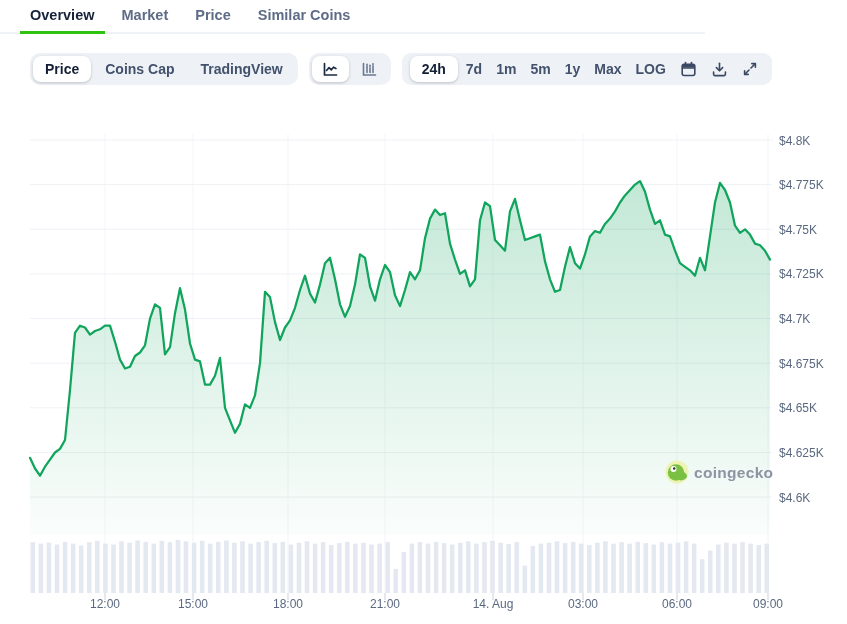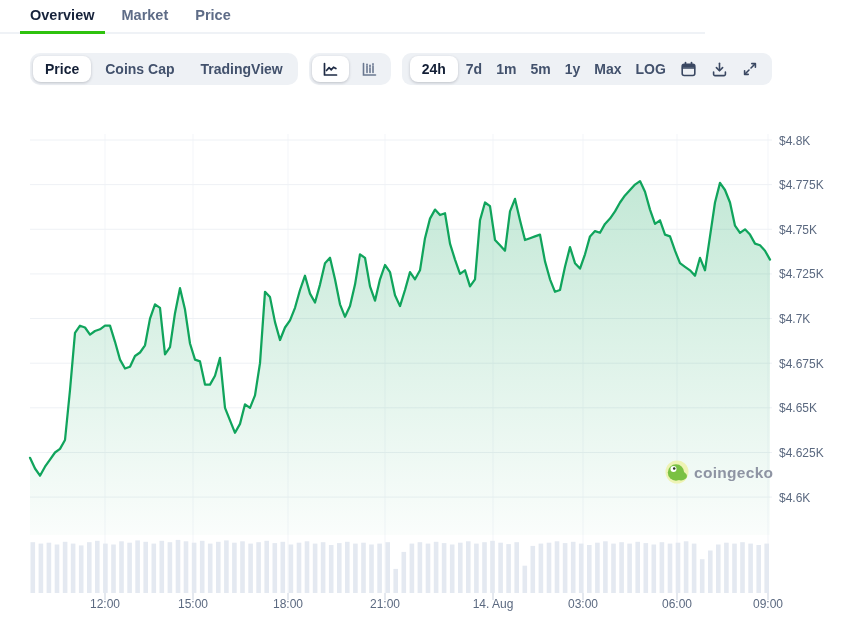--- a/index.html
+++ b/index.html
@@ -34,20 +34,23 @@
 
   <nav class="tabs">
     <div class="tab active">
       <span>Overview</span>
     </div>
     <div class="tab">
       <span>Market</span>
     </div>
     <div class="tab">
       <span>Price</span>
+    </div>
+    <div class="tab">
+      <span>Similar Coins</span>
     </div>
   </nav>
 
   <div class="toolbar">
 
     <div class="seg-group">
       <button class="seg active">Price</button>
       <button class="seg">Coins Cap</button>
       <button class="seg">TradingView</button>
     </div>

